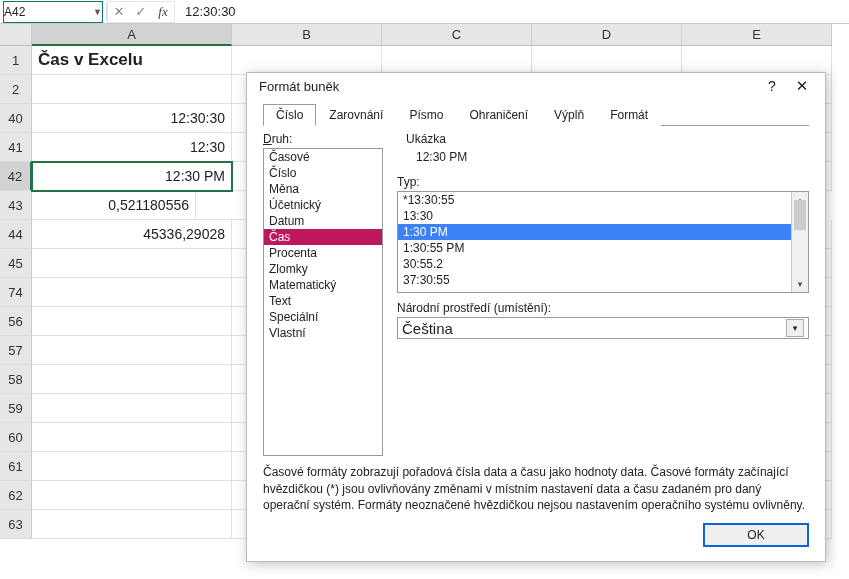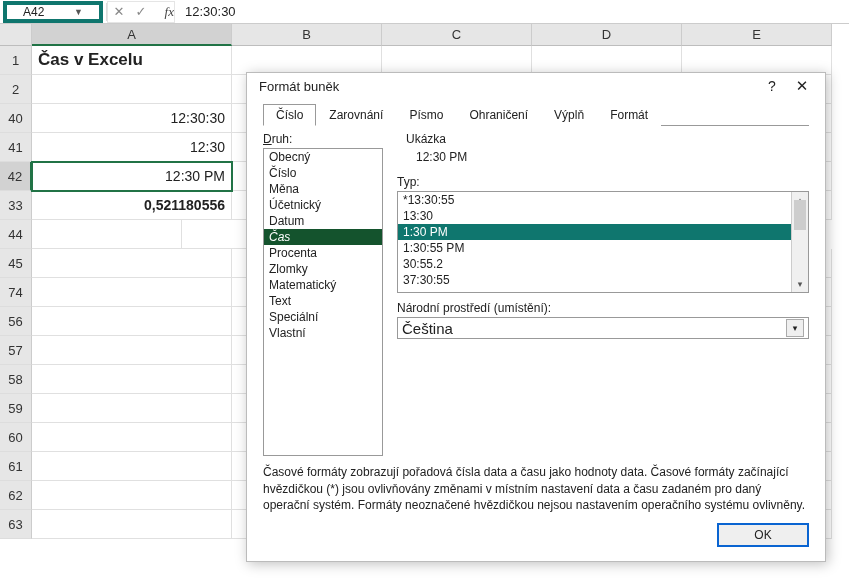--- a/index.html
+++ b/index.html
@@ -1,25 +1,25 @@
 <!DOCTYPE html>
 <html><head>
 <meta charset="utf-8">
 <style>
   * { box-sizing: border-box; margin: 0; padding: 0; font-family: "Segoe UI", Arial, sans-serif; }
   body { width: 849px; height: 579px; background: #fff; position: relative; overflow: hidden; font-size: 13px; color: #222; }
 
   
   .formula-bar { height: 24px; border-bottom: 1px solid #ccc; display: flex; align-items: center; }
-  .namebox { width: 100px; height: 22px; border: 4px solid #0f766e; margin: 0 3px; display: flex; align-items: center; padding: 0 16px; }
+  .namebox { width: 100px; height: 22px; border: 1px solid #0f766e; margin: 0 3px; display: flex; align-items: center; padding: 0 0; }
   .namebox .txt { flex: 1; font-size: 12px; }
   .namebox .chev { font-size: 9px; color: #555; }
   .fx-group { display: flex; align-items: center; height: 22px; border: 1px solid #e5e5e5; }
   .fx-btn { width: 22px; text-align: center; font-size: 13px; color: #888; }
-  .fx-btn.fx { font-style: italic; color: #444; font-family: "Times New Roman", serif; text-align: right; }
+  .fx-btn.fx { font-style: italic; color: #444; font-family: "Times New Roman", serif; }
   .fsep { width: 1px; height: 18px; background: #ddd; }
   .formula-text { flex: 1; padding: 0 10px; font-size: 13px; }
 
   
   .grid { position: absolute; top: 24px; left: 0; right: 0; bottom: 0; }
   .corner { position: absolute; top: 0; left: 0; width: 32px; height: 22px; background: #e6e6e6; border-right: 1px solid #ccc; border-bottom: 1px solid #bdbdbd; }
   .colhdrs { position: absolute; top: 0; left: 32px; height: 22px; display: flex; }
   .colhdr { background: #e6e6e6; border-right: 1px solid #ccc; border-bottom: 1px solid #bdbdbd; display: flex; align-items: center; justify-content: center; font-size: 13px; color: #333; }
   .colhdr.sel { background: #d2d2d2; border-bottom: 2px solid #217346; }
   .rowhdrs { position: absolute; top: 22px; left: 0; width: 32px; }
@@ -40,39 +40,39 @@
   .dlg-body { flex: 1; padding: 4px 16px 0 16px; display: flex; flex-direction: column; }
   .tabs { display: flex; border-bottom: 1px solid #999; margin-bottom: 6px; }
   .tab { padding: 3px 12px; border: 1px solid transparent; font-size: 12px; position: relative; top: 1px; background: #fff; }
   .tab.active { border: 1px solid #999; border-bottom: 1px solid #fff; }
   .form-area { flex: 1; display: flex; gap: 14px; }
   .left-col { width: 120px; display: flex; flex-direction: column; }
   .lbl { font-size: 12px; margin-bottom: 2px; text-decoration: underline; text-decoration-color: transparent; }
   .lbl .u { text-decoration: underline; }
   .listbox { flex: 1; border: 1px solid #999; background: #fff; overflow: auto; }
   .listitem { padding: 1px 5px; font-size: 12px; cursor: default; }
-  .listitem.sel { background: #14532d; color: #fff; font-style: italic; }
+  .listitem.sel { background: #be185d; color: #fff; }
   .right-col { flex: 1; display: flex; flex-direction: column; }
   .sample-box { border: 1px solid transparent; border-radius: 1px; padding: 0px 6px 4px 6px; margin-bottom: 4px; position: relative; }
   .sample-lbl { font-size: 12px; position: relative; top: -2px; background: #fff; padding: 0 2px; }
   .sample-val { font-size: 12px; padding: 2px 0 2px 12px; }
   .typebox { border: 1px solid #999; height: 102px; position: relative; display: flex; }
   .typelist { flex: 1; overflow: hidden; }
   .typeitem { padding: 0 5px; font-size: 12px; line-height: 16px; cursor: default; }
-  .typeitem.sel { background: #0f766e; color: #fff; }
+  .typeitem.sel { background: #3b82f6; color: #fff; }
   .vscroll { width: 17px; background: #f0f0f0; border-left: 1px solid #ccc; display: flex; flex-direction: column; align-items: center; justify-content: space-between; }
   .sarrow { font-size: 9px; color: #555; height: 16px; display: flex; align-items: center; justify-content: center; width: 100%; }
   .sthumb { width: 12px; flex: 0 0 30px; background: #cdcdcd; margin-top: -55px;}
   .locale-row { margin-top: 8px; }
   .locale-sel { border: 1px solid #999; height: 22px; display: flex; align-items: center; padding: 0 4px; margin-top: 2px; }
   .locale-sel .v { flex: 1; font-size: 15px; }
   .locale-sel .dd { width: 18px; height: 18px; border: 1px solid #aaa; display: flex; align-items: center; justify-content: center; font-size: 9px; background: #efefef; }
   .desc { font-size: 12px; color: #222; padding: 8px 0 0 0; line-height: 1.35; }
   .dlg-buttons { display: flex; justify-content: flex-end; gap: 10px; padding: 10px 16px 14px 0; }
-  .btn { width: 92px; height: 24px; border: 1px solid #999; background: #efefef; font-size: 12px; display: flex; align-items: center; justify-content: center; cursor: pointer; }
+  .btn { width: 106px; height: 24px; border: 1px solid #999; background: #efefef; font-size: 12px; display: flex; align-items: center; justify-content: center; cursor: pointer; }
   .btn.primary { border: 2px solid #0a64d1; }
 </style>
 </head>
 <body>
 
 <div class="formula-bar">
   <div class="namebox">
     <span class="txt">A42</span>
     <span class="chev">▼</span>
   </div>
@@ -93,21 +93,21 @@
       <div class="colhdr" style="width: 150px;">C</div>
       <div class="colhdr" style="width: 150px;">D</div>
       <div class="colhdr" style="width: 150px;">E</div>
     </div>
   <div class="rowhdrs" id="rowhdrs">
       <div class="rowhdr">1</div>
       <div class="rowhdr">2</div>
       <div class="rowhdr">40</div>
       <div class="rowhdr">41</div>
       <div class="rowhdr sel">42</div>
-      <div class="rowhdr">33</div>
+      <div class="rowhdr">43</div>
       <div class="rowhdr">44</div>
       <div class="rowhdr">45</div>
       <div class="rowhdr">74</div>
       <div class="rowhdr">56</div>
       <div class="rowhdr">57</div>
       <div class="rowhdr">58</div>
       <div class="rowhdr">59</div>
       <div class="rowhdr">60</div>
       <div class="rowhdr">61</div>
       <div class="rowhdr">62</div>
@@ -143,27 +143,28 @@
         <div class="cell" style="width: 150px;"></div>
       </div>
       <div class="row">
         <div class="cell active" style="width: 200px;">12:30 PM</div>
         <div class="cell" style="width: 150px;"></div>
         <div class="cell" style="width: 150px;"></div>
         <div class="cell" style="width: 150px;"></div>
         <div class="cell" style="width: 150px;"></div>
       </div>
       <div class="row">
-        <div class="cell" style="width: 200px; font-weight: bold;">0,521180556</div>
-        <div class="cell" style="width: 150px;"></div>
-        <div class="cell" style="width: 150px;"></div>
-        <div class="cell" style="width: 150px;"></div>
-        <div class="cell" style="width: 150px;"></div>
-      </div>
-      <div class="row">
+        <div class="cell" style="width: 164px;">0,521180556</div>
+        <div class="cell" style="width: 150px;"></div>
+        <div class="cell" style="width: 150px;"></div>
+        <div class="cell" style="width: 150px;"></div>
+        <div class="cell" style="width: 150px;"></div>
+      </div>
+      <div class="row">
+        <div class="cell" style="width: 200px;">45336,29028</div>
         <div class="cell" style="width: 150px;"></div>
         <div class="cell" style="width: 150px;"></div>
         <div class="cell" style="width: 150px;"></div>
         <div class="cell" style="width: 150px;"></div>
       </div>
       <div class="row">
         <div class="cell" style="width: 200px;"></div>
         <div class="cell" style="width: 150px;"></div>
         <div class="cell" style="width: 150px;"></div>
         <div class="cell" style="width: 150px;"></div>
@@ -247,21 +248,21 @@
         <div class="tab">Zarovnání</div>
         <div class="tab">Písmo</div>
         <div class="tab">Ohraničení</div>
         <div class="tab">Výplň</div>
         <div class="tab">Formát</div>
       </div>
     <div class="form-area">
       <div class="left-col">
         <div class="lbl"><span class="u">D</span><span>ruh:</span></div>
         <div class="listbox" id="catlist">
-            <div class="listitem">Obecný</div>
+            <div class="listitem">Časové</div>
             <div class="listitem">Číslo</div>
             <div class="listitem">Měna</div>
             <div class="listitem">Účetnický</div>
             <div class="listitem">Datum</div>
             <div class="listitem sel">Čas</div>
             <div class="listitem">Procenta</div>
             <div class="listitem">Zlomky</div>
             <div class="listitem">Matematický</div>
             <div class="listitem">Text</div>
             <div class="listitem">Speciální</div>

